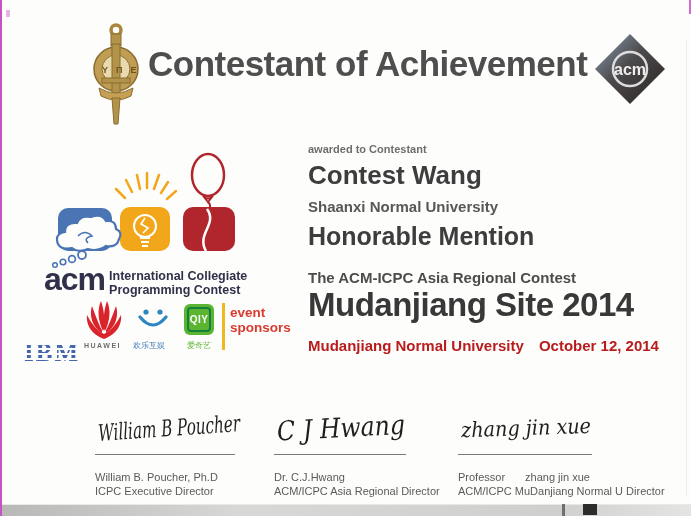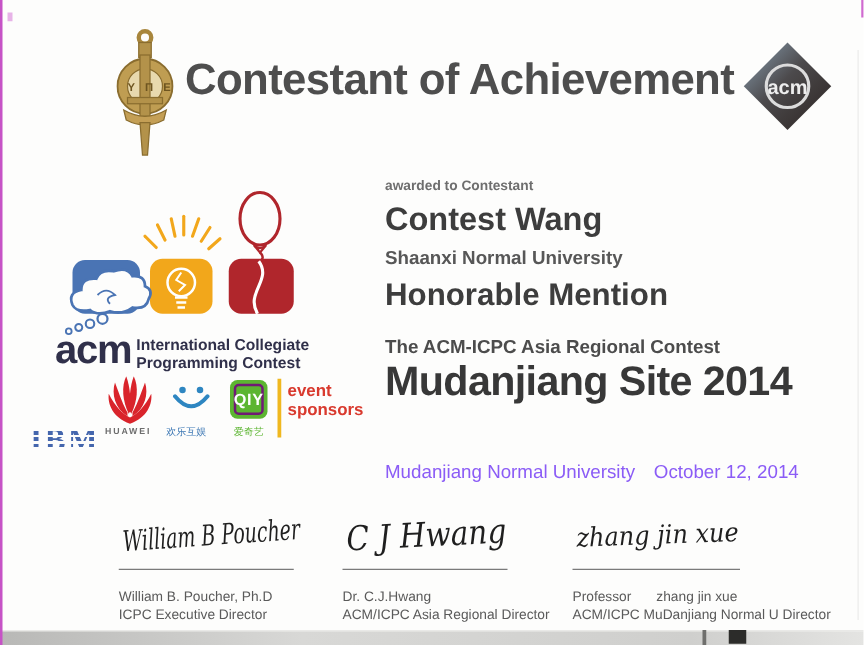--- a/index.html
+++ b/index.html
@@ -34,36 +34,36 @@
   .ibm { position:absolute; left:24px; top:308px; font-family:"Liberation Serif", serif;
     font-weight:bold; font-size:25px; color:#4466ad; letter-spacing:2px; line-height:1;margin-top:32px; }
   .ibm::after { content:""; position:absolute; inset:0;
     background:repeating-linear-gradient(to bottom, transparent 0 3px, #fdfdfc 3px 5px); }
   .huawei { position:absolute; left:86px; top:301px; }
   .huawei-label { position:absolute; left:84px; top:342px; font-size:7px; letter-spacing:1.5px; color:#6d6d6d; font-weight:bold; }
   .smiley { position:absolute; left:138px; top:306px; }
   .huanle-label { position:absolute; left:133px; top:340px; font-size:8px; color:#3f79b5; white-space:nowrap; }
   .qiy { position:absolute; left:184px; top:304px; width:30px; height:31px; background:#5cb531;
     border-radius:6px; display:flex; align-items:center; justify-content:center; }
-  .qiy-inner { width:24px; height:25px; border:2px solid #701a75; border-radius:4px;
+  .qiy-inner { width:24px; height:25px; border:2px solid #15803d; border-radius:4px;
     display:flex; align-items:center; justify-content:center;
-    color:#ffffff; font-weight:bold; font-size:13px; letter-spacing:0.5px; }
+    color:#ffffff; font-weight:bold; font-size:10px; letter-spacing:0.5px; }
   .iqiyi-label { position:absolute; left:187px; top:340px; font-size:8px; color:#5cb531; white-space:nowrap; }
   .sp-bar { position:absolute; left:222px; top:303px; width:3px; height:47px; background:#f0b81f; }
   .event { position:absolute; left:230px; top:306px; font-size:13.5px; font-weight:bold; color:#d93a2e; line-height:1.1; }
 
   
   .award { position:absolute; left:308px; top:0; color:#4c4c4c; }
   .awarded-to { position:absolute; left:0; top:143px; font-size:11px; font-weight:bold; color:#6e6e6e; white-space:nowrap; }
   .contestant { position:absolute; left:0; top:160px; font-size:26px; font-weight:bold; color:#3d3d3d; white-space:nowrap; }
   .university { position:absolute; left:0; top:198px; font-size:15px; font-weight:bold; color:#575757; white-space:nowrap; }
   .honor { position:absolute; left:0; top:222px; font-size:25px; font-weight:bold; color:#3d3d3d; white-space:nowrap; }
   .contest { position:absolute; left:0; top:269px; font-size:15px; font-weight:bold; color:#4c4c4c; white-space:nowrap; }
   .site { position:absolute; left:0; top:286px; font-size:33px; font-weight:bold; color:#383838; letter-spacing:-0.5px; white-space:nowrap; }
-  .venue-row { position:absolute; left:0; top:337px; font-size:15px; font-weight:normal; color:#8b5cf6; white-space:nowrap;margin-top:32px; }
+  .venue-row { position:absolute; left:0; top:337px; font-size:15px; font-weight:bold; color:#b91c1c; white-space:nowrap; }
   .venue-row .date { margin-left:15px; }
 
   
   .sig { position:absolute; top:405px; }
   .sig-1 { left:95px; } .sig-2 { left:274px; } .sig-3 { left:458px; }
   .sig svg text { font-family:"DejaVu Serif", serif; font-style:italic; fill:#1f1f1f; }
   .sig-line { border-top:1.5px solid #7a7a7a; margin-top:1px; }
   .sig-1 .sig-line { width:140px; } .sig-2 .sig-line { width:132px; } .sig-3 .sig-line { width:134px; }
   .sig-name { margin-top:16px; font-size:11px; color:#5a5a5a; white-space:nowrap; }
   .sig-title { margin-top:2px; font-size:11px; color:#5a5a5a; white-space:nowrap; }

